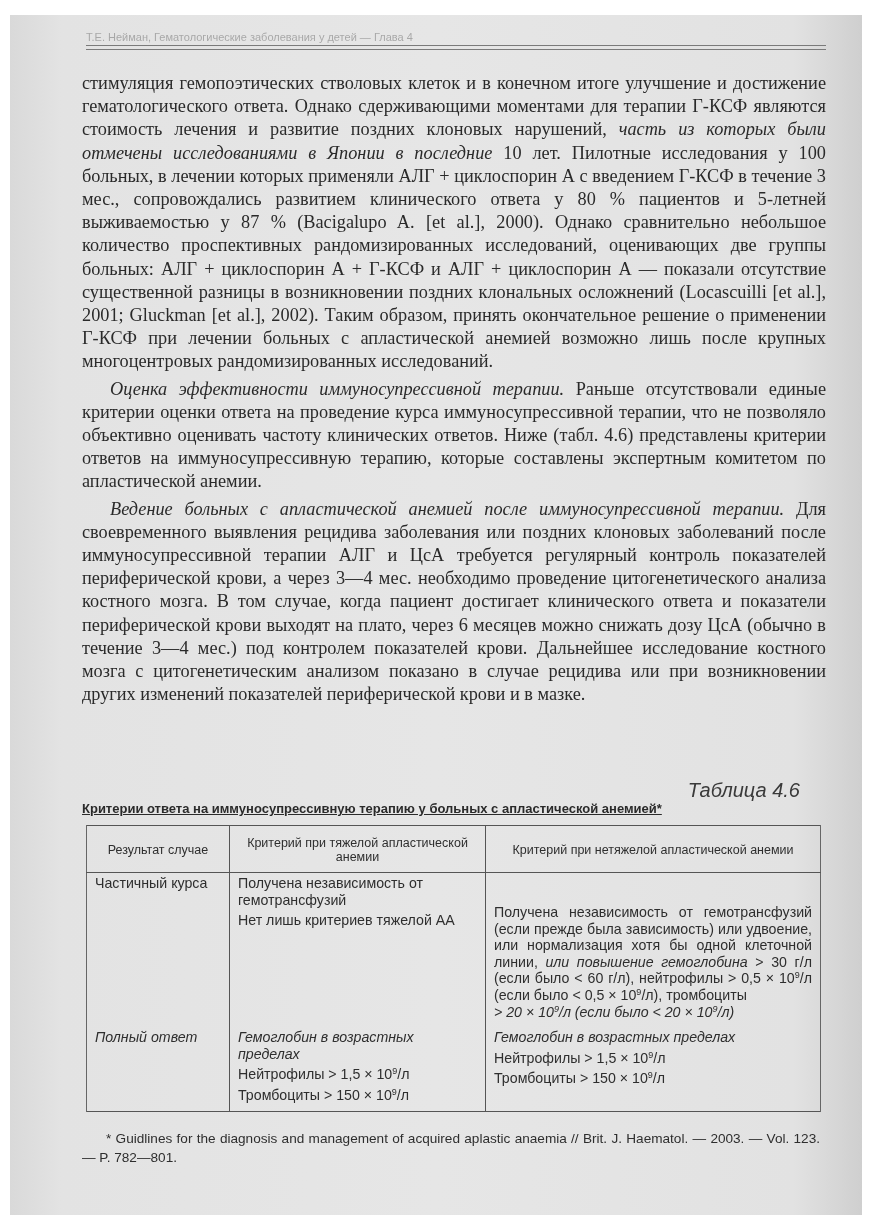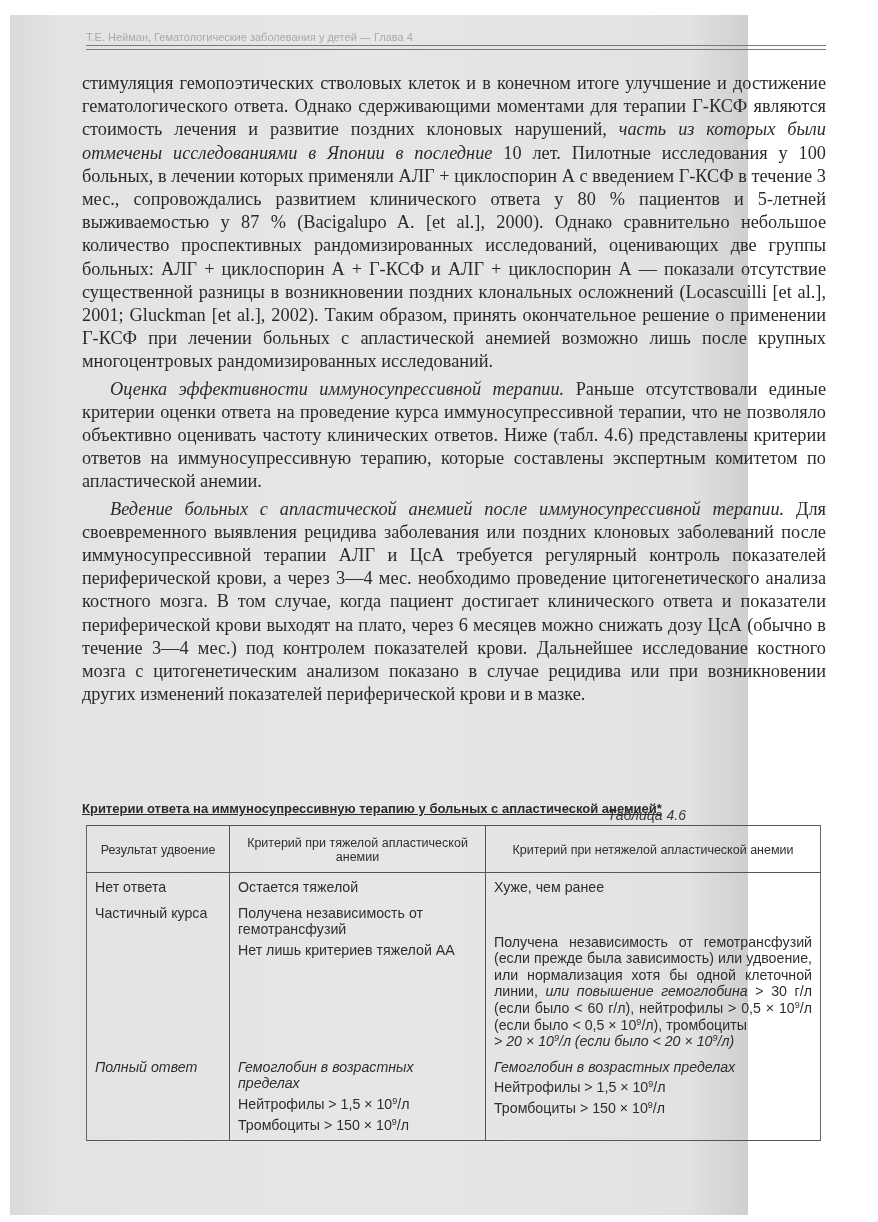--- a/index.html
+++ b/index.html
@@ -1,43 +1,43 @@
 <!DOCTYPE html>
 <html><head>
   <meta charset="utf-8">
   <style>
     html, body { margin: 0; padding: 0; }
     body {
       width: 878px; height: 1222px; background: #ffffff; position: relative; overflow: hidden;
       font-family: "DejaVu Serif", serif;
     }
     .page {
-      position: absolute; left: 10px; top: 15px; width: 738px; height: 1200px;
+      position: absolute; left: 10px; top: 15px; width: 852px; height: 1200px;
       background: linear-gradient(90deg, #d9d9d9 0%, #e3e3e3 6%, #e6e6e6 50%, #e2e2e2 92%, #cfcfcf 100%);
     }
     .running-head {
       position: absolute; left: 76px; top: 16px; width: 720px; height: 14px;
       font-family: "Liberation Sans", sans-serif; font-size: 11px; color: #777;
       white-space: nowrap; overflow: hidden; opacity: 0.55; filter: blur(0.6px);
     }
     .rule {
       position: absolute; left: 76px; top: 30px; width: 740px; height: 5px;
       border-top: 1.5px solid #7a7a7a; border-bottom: 1.5px solid #7a7a7a; box-sizing: border-box;
     }
     .body-text {
       position: absolute; left: 68px; top: 53px; width: 752px;
       font-family: "Liberation Serif", serif; font-size: 18.3px; line-height: 23.2px;
       color: #2a2a2a; text-align: justify;
     }
     .body-text p { margin: 4px; text-indent: 0; }
     .body-text p.indent { text-indent: 28px; }
     .body-text i { font-style: italic; }
     .table-label {
-      position: absolute; right: 62px; top: 792px;
-      font-family: "Liberation Sans", sans-serif; font-style: italic; font-size: 14px; color: #3a3a3a;
+      position: absolute; right: 62px; top: 764px;
+      font-family: "Liberation Sans", sans-serif; font-style: italic; font-size: 20px; color: #3a3a3a;
     }
     .table-title {
       position: absolute; left: 72px; top: 786px; width: 752px;
       font-family: "Liberation Sans", sans-serif; font-weight: bold; font-size: 13px; color: #2a2a2a;
       white-space: nowrap;
       text-decoration: underline;
     }
     table.criteria {
       position: absolute; left: 76px; top: 810px; width: 735px;
       border-collapse: collapse;
@@ -80,35 +80,26 @@
     <p class="indent"><i>Оценка эффективности иммуносупрессивной терапии.</i><span> Раньше отсутствовали единые критерии оценки ответа на проведение курса иммуносупрессивной терапии, что не позволяло объективно оценивать частоту клинических ответов. Ниже (табл. 4.6) представлены критерии ответов на иммуносупрессивную терапию, которые составлены экспертным комитетом по апластической анемии.</span></p>
     <p class="indent"><i>Ведение больных с апластической анемией после иммуносупрессивной терапии.</i><span> Для своевременного выявления рецидива заболевания или поздних клоновых заболеваний после иммуносупрессивной терапии АЛГ и ЦсА требуется регулярный контроль показателей периферической крови, а через 3—4 мес. необходимо проведение цитогенетического анализа костного мозга. В том случае, когда пациент достигает клинического ответа и показатели периферической крови выходят на плато, через 6 месяцев можно снижать дозу ЦсА (обычно в течение 3—4 мес.) под контролем показателей крови. Дальнейшее исследование костного мозга с цитогенетическим анализом показано в случае рецидива или при возникновении других изменений показателей периферической крови и в мазке.</span></p>
   </div>
 
   <div class="table-label">Таблица 4.6</div>
   <div class="table-title">Критерии ответа на иммуносупрессивную терапию у больных с апластической анемией*</div>
 
   <table class="criteria">
     <thead>
       <tr>
-        <th class="c1">Результат удвоение</th>
+        <th class="c1">Результат случае</th>
         <th class="c2">Критерий при тяжелой апластической анемии</th>
         <th class="c3">Критерий при нетяжелой апластической анемии</th>
       </tr>
     </thead>
     <tbody id="table-body">
-        <tr class="first">
-          <td>Нет ответа</td>
-          <td>
-            <span class="line">Остается тяжелой</span>
-          </td>
-          <td>
-            <span class="line">Хуже, чем ранее</span>
-          </td>
-        </tr>
         <tr>
           <td>Частичный курса</td>
           <td>
             <span class="line">Получена независимость от гемотрансфузий</span>
             <span class="line">Нет лишь критериев тяжелой АА</span>
           </td>
           <td>
             <span class="c3text"><span>Получена независимость от гемотрансфузий (если прежде была зависимость) или удвоение, или нормализация хотя бы одной клеточной линии, </span><span class="it">или повышение гемоглобина</span><span> &gt; 30 г/л (если было &lt; 60 г/л), нейтрофилы &gt; 0,5 × 10<sup>9</sup>/л (если было &lt; 0,5 × 10<sup>9</sup>/л), тромбоциты</span></span>
             <span class="it line">&gt; 20 × 10<sup>9</sup>/л (если было &lt; 20 × 10<sup>9</sup>/л)</span>
           </td>
@@ -122,13 +113,14 @@
           </td>
           <td>
             <span class="it line">Гемоглобин в возрастных пределах</span>
             <span class="line">Нейтрофилы &gt; 1,5 × 10<sup>9</sup>/л</span>
             <span class="line">Тромбоциты &gt; 150 × 10<sup>9</sup>/л</span>
           </td>
         </tr>
       </tbody>
   </table>
 
+  <div class="footnote">* Guidlines for the diagnosis and management of acquired aplastic anaemia // Brit. J. Haematol. — 2003. — Vol. 123. — P. 782—801.</div>
 </div>
 
 </body></html>

